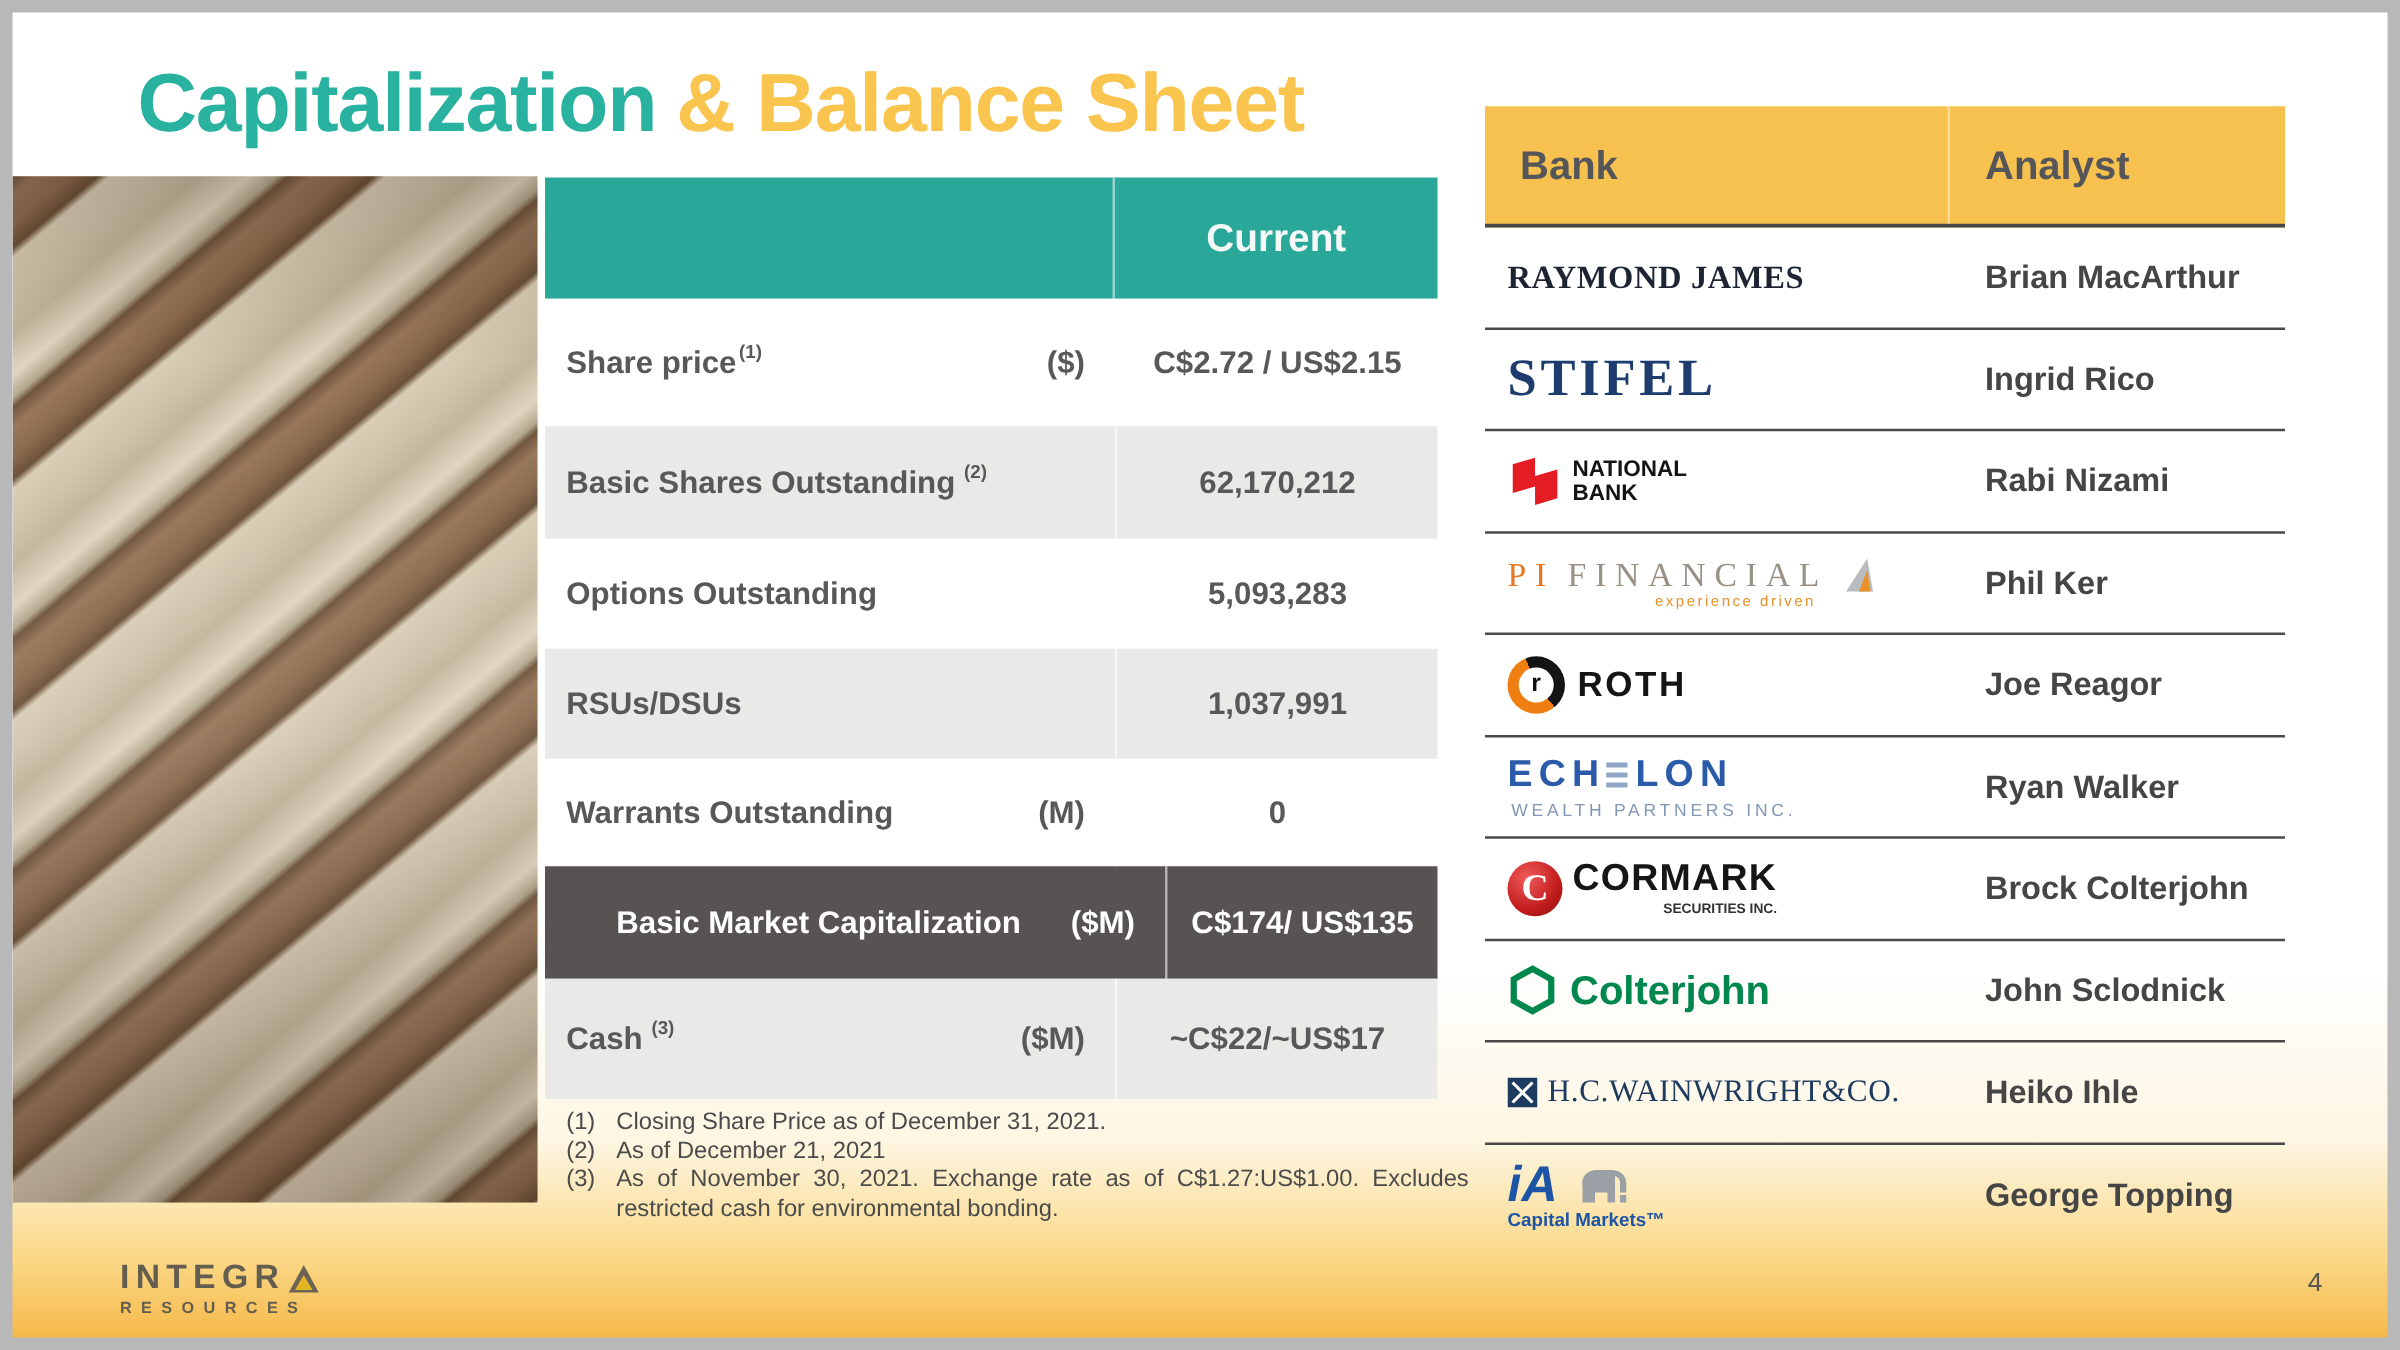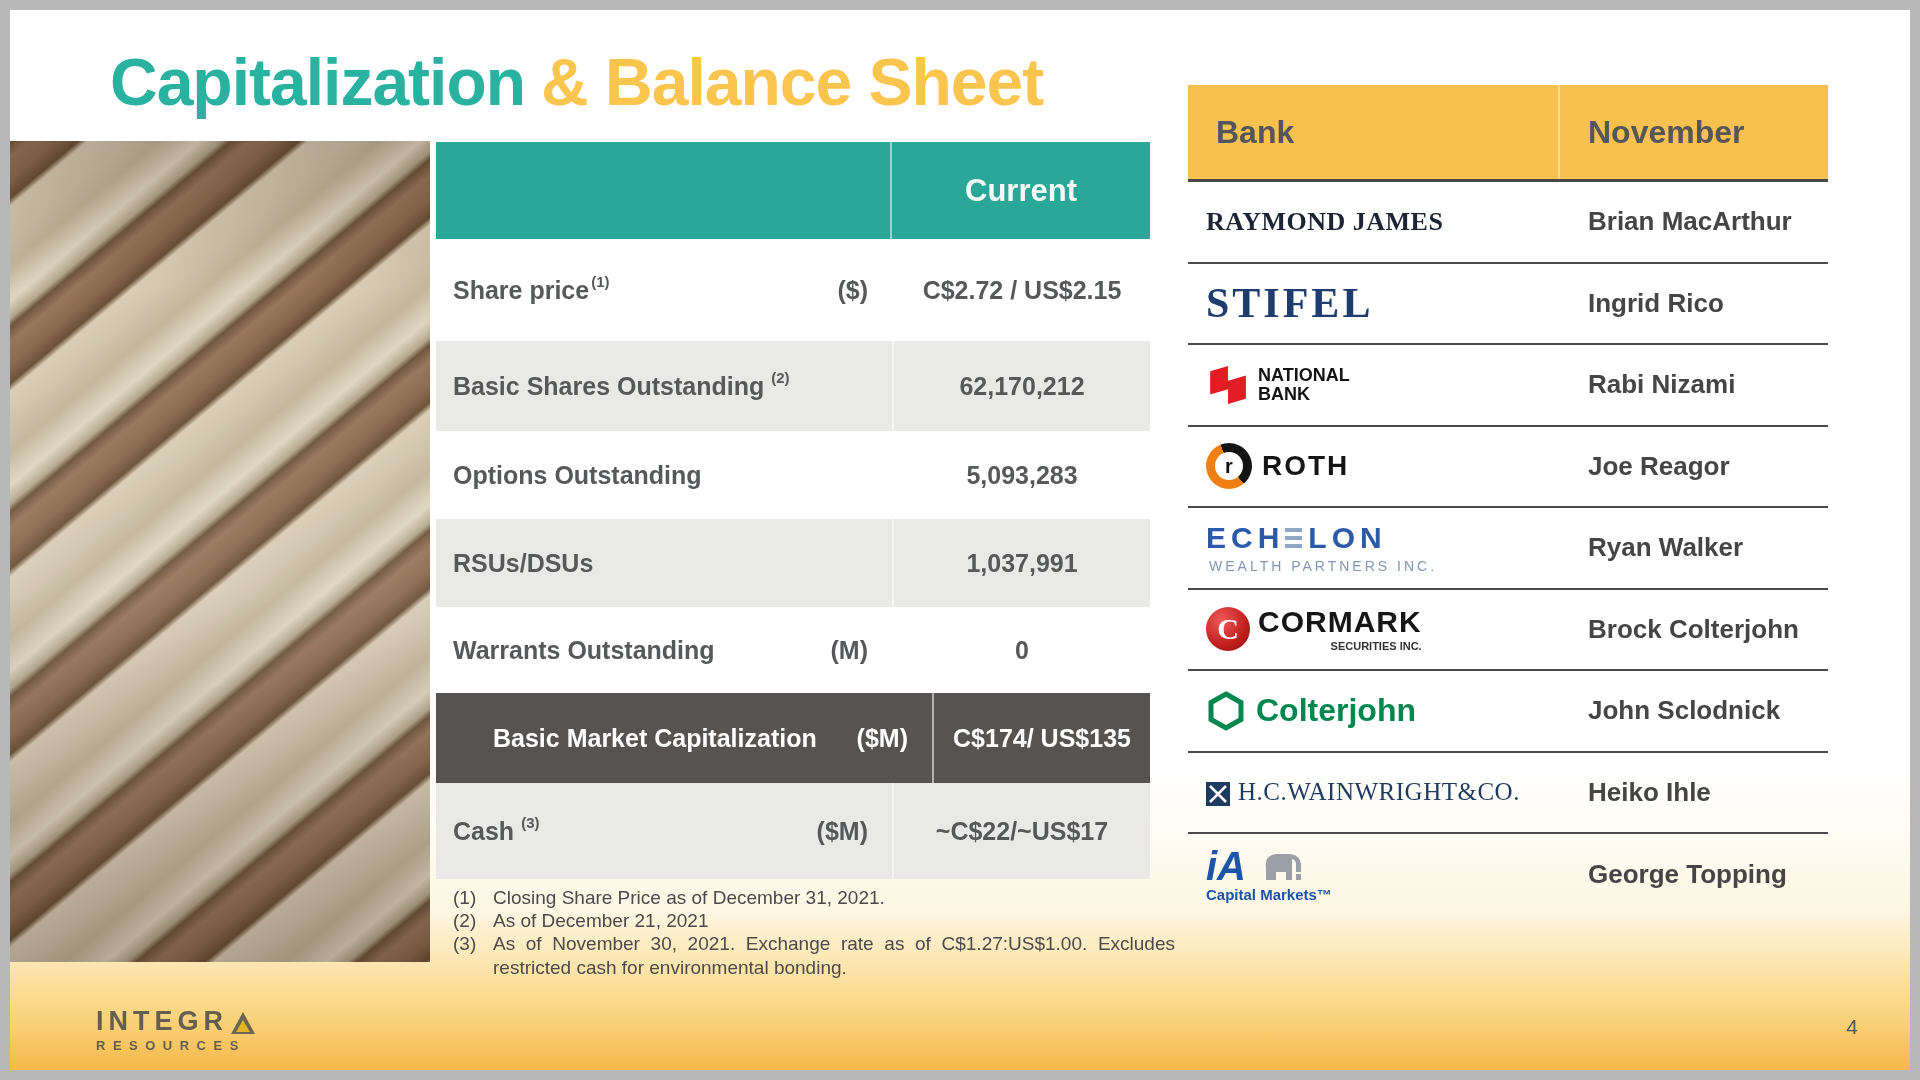--- a/index.html
+++ b/index.html
@@ -103,21 +103,21 @@
   .lg-ech .ech-tag { font-size:14px; color:#8296b5; letter-spacing:3px; margin-top:3px; padding-left:3px; }
   .lg-cor { display:flex; align-items:center; gap:8px; }
   .cor-icon { width:44px; height:44px; border-radius:50%;
            background:radial-gradient(circle at 35% 30%, #f05a5a, #c21d1d 60%, #8f0f0f);
            display:flex; align-items:center; justify-content:center;
            color:#fff; font-size:30px; font-weight:bold; font-family:"Liberation Serif", serif; }
   .cor-txt { display:flex; flex-direction:column; }
   .cor-main { font-size:30px; font-weight:800; color:#161616; letter-spacing:1px; line-height:1; }
   .cor-sub { font-size:11px; font-weight:bold; color:#333; align-self:flex-end; margin-top:3px; }
   .lg-des { display:flex; align-items:center; gap:10px; font-size:32px; font-weight:bold; color:#00874e; }
-  .lg-hcw { display:flex; align-items:flex-end; gap:8px;
+  .lg-hcw { display:flex; align-items:center; gap:8px;
            font-family:"Liberation Serif", serif; font-size:25px; color:#1d3a5f; letter-spacing:.5px; }
   .lg-ia { display:flex; flex-direction:column;text-align:right; }
   .lg-ia .ia-row { display:flex; align-items:flex-end; gap:6px; }
   .lg-ia .ia-mark { font-size:40px; font-weight:800; font-style:italic; color:#1c55a5; line-height:.8; }
   .lg-ia .ia-sub { font-size:15px; font-weight:bold; color:#1c55a5; margin-top:4px; }
 
   
   .footer-logo { position:absolute; left:86px; top:998px; }
   .fl-top { display:flex; align-items:flex-end; font-size:27px; font-weight:800;
             letter-spacing:5px; color:#645e50; line-height:1; }
@@ -210,21 +210,21 @@
     </div>
     <div class="fn-line">
       <span class="fn-num">(3)</span>
       <span class="fn-text">As of November 30, 2021. Exchange rate as of C$1.27:US$1.00. Excludes restricted cash for environmental bonding.</span>
     </div>
   </div>
 
   <div class="an-table">
     <div class="an-header">
       <div class="hc bank">Bank</div>
-      <div class="hc analyst">November</div>
+      <div class="hc analyst">Analyst</div>
     </div>
 
     <div class="an-row">
       <div class="an-bank">
         <span class="lg-rj">RAYMOND JAMES</span>
       </div>
       <div class="an-analyst">Brian MacArthur</div>
     </div>
 
     <div class="an-row">
@@ -242,20 +242,36 @@
             </svg>
           <div class="nb-txt">
             <div>NATIONAL</div>
             <div>BANK</div>
           </div>
         </div>
       </div>
       <div class="an-analyst">Rabi Nizami</div>
     </div>
 
+    <div class="an-row">
+      <div class="an-bank">
+        <div class="lg-pi">
+          <div class="pi-row">
+            <span class="pi-p1">PI</span>
+            <span class="pi-p2">FINANCIAL</span>
+            <svg width="34" height="30" viewBox="0 0 36 32">
+                <path d="M4 30 L22 2 L27 30 Z" fill="#b9bcbe"></path>
+                <path d="M15 30 L22 12 L25 30 Z" fill="#e8902a"></path>
+              </svg>
+          </div>
+          <div class="pi-tag">experience driven</div>
+        </div>
+      </div>
+      <div class="an-analyst">Phil Ker</div>
+    </div>
 
     <div class="an-row">
       <div class="an-bank">
         <div class="lg-roth">
           <span class="roth-icon">
               <span class="inner">r</span>
             </span>
           <span class="roth-txt">ROTH</span>
         </div>
       </div>

